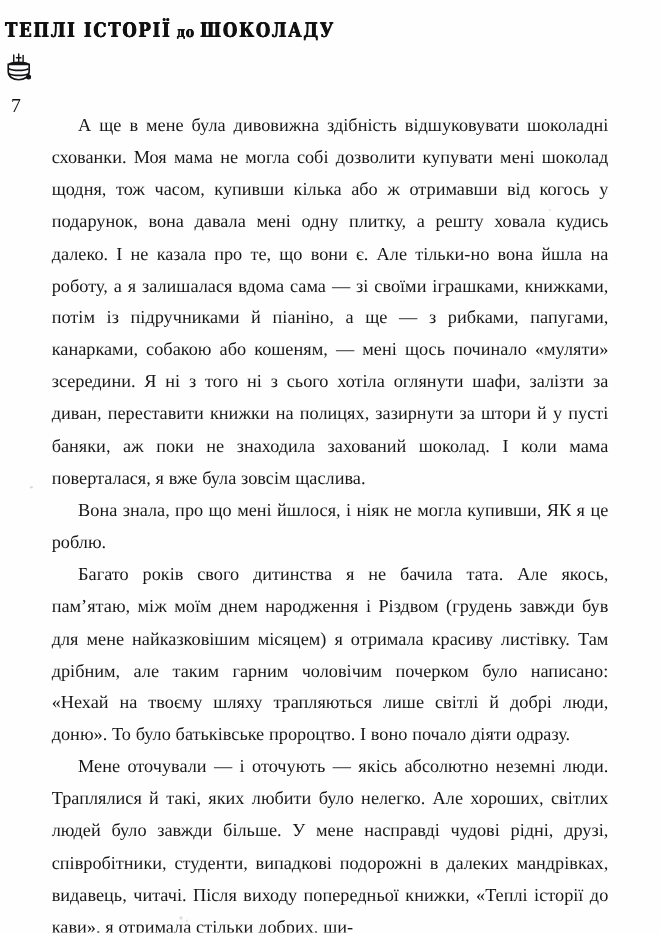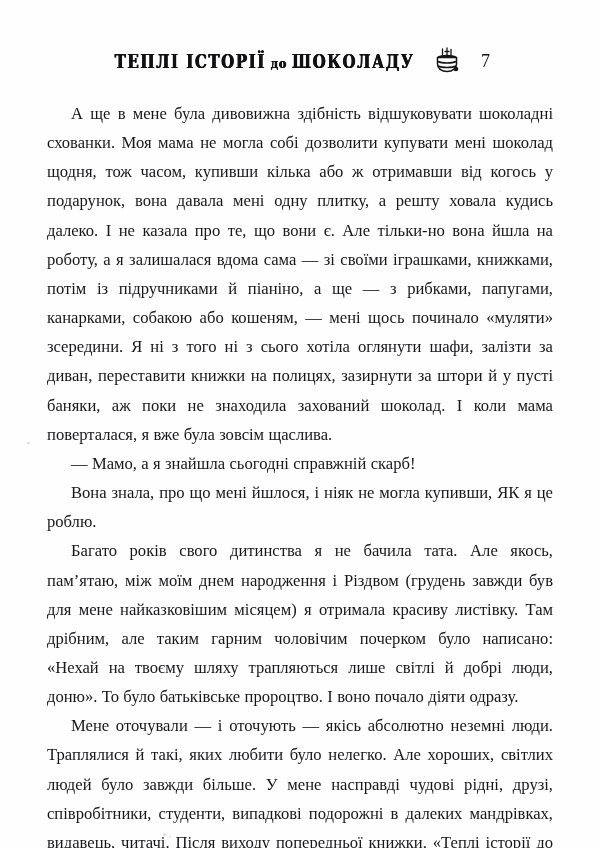--- a/index.html
+++ b/index.html
@@ -18,23 +18,24 @@
   }
 
   
   .running-head {
     position: absolute;
     top: 44px;
     left: 0;
     right: 0;
     height: 34px;
     display: flex;
-    align-items: center;
+    align-items: flex-start;
     justify-content: center;
     gap: 11px;
+    flex-direction: column;
   }
   .rh-title {
     font-family: "DejaVu Serif", "Liberation Serif", serif;
     font-size: 15.5px;
     font-weight: 700;
     letter-spacing: 1.6px;
     color: #111114;
     transform: scaleY(1.18) scaleX(0.97);
     white-space: nowrap;
     text-shadow: 0.35px 0 0 #111114, -0.35px 0 0 #111114;
@@ -117,21 +118,20 @@
       <path d="M8 29 C16 33 36 33 44 29" stroke="#141417" stroke-width="3" fill="none"></path>
       <path d="M8 38 C16 42 36 42 44 38" stroke="#141417" stroke-width="3" fill="none"></path>
       <circle cx="44" cy="44" r="4.6" fill="#141417"></circle>
     </svg>
 
     <div class="rh-page">7</div>
   </div>
 
   <div class="textblock">
     <p class="para indent">А ще в мене була дивовижна здібність відшуковувати шоколадні схованки. Моя мама не могла собі дозволити купувати мені шоколад щодня, тож часом, купивши кілька або ж отримавши від когось у подарунок, вона давала мені одну плитку, а решту ховала кудись далеко. І не казала про те, що вони є. Але тільки-но вона йшла на роботу, а я залишалася вдома сама — зі своїми іграшками, книжками, потім із підручниками й піаніно, а ще — з рибками, папугами, канарками, собакою або кошеням, — мені щось починало «муляти» зсередини. Я ні з того ні з сього хотіла оглянути шафи, залізти за диван, переставити книжки на полицях, зазирнути за штори й у пусті баняки, аж поки не знаходила захований шоколад. І коли мама поверталася, я вже була зовсім щаслива.</p>
-    <p class="para indent lastline-left">— Мамо, а я знайшла сьогодні справжній скарб!</p>
     <p class="para indent lastline-left">Вона знала, про що мені йшлося, і ніяк не могла купивши, ЯК я це роблю.</p>
     <p class="para indent lastline-left">Багато років свого дитинства я не бачила тата. Але якось, пам’ятаю, між моїм днем народження і Різдвом (грудень завжди був для мене найказковішим місяцем) я отримала красиву листівку. Там дрібним, але таким гарним чоловічим почерком було написано: «Нехай на твоєму шляху трапляються лише світлі й добрі люди, доню». То було батьківське пророцтво. І воно почало діяти одразу.</p>
     <p class="para indent lastline-left">Мене оточували — і оточують — якісь абсолютно неземні люди. Траплялися й такі, яких любити було нелегко. Але хороших, світлих людей було завжди більше. У мене насправді чудові рідні, друзі, співробітники, студенти, випадкові подорожні в далеких мандрівках, видавець, читачі. Після виходу попередньої книжки, «Теплі історії до кави», я отримала стільки добрих, щи-</p>
   </div>
 
   <div class="speckle sp1"></div>
   <div class="speckle sp2"></div>
   <div class="speckle sp3"></div>
   <div class="speckle sp4"></div>
   <div class="speckle sp5"></div>

